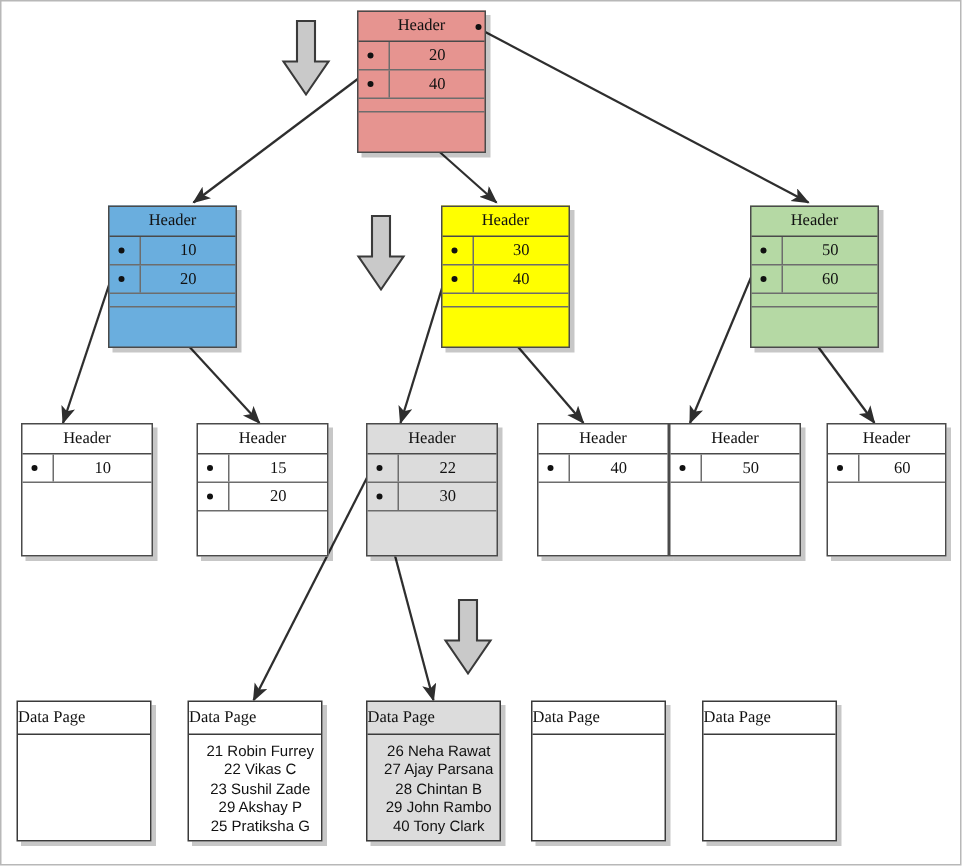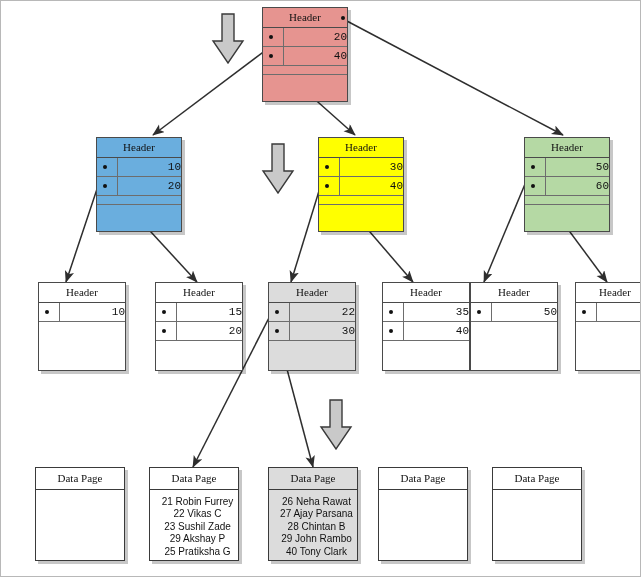--- a/index.html
+++ b/index.html
@@ -1,21 +1,21 @@
 <!DOCTYPE html>
 <html><head>
 <meta charset="utf-8">
 <style>
   html,body{margin:0;padding:0;background:#ffffff;}
   body{
     font-family:"Liberation Serif", serif;
     width:641px;height:577px;position:relative;overflow:hidden;
     border:1px solid #b8b8b8;box-sizing:border-box;
   }
-  #canvas{position:absolute;inset:0;margin-left:24px;}
+  #canvas{position:absolute;inset:0;}
   svg#wires{position:absolute;left:0;top:0;width:641px;height:577px;pointer-events:none;}
 
   
   .node{
     position:absolute;box-sizing:border-box;
     border:1px solid #4a4a4a;
     box-shadow:3px 3px 0 rgba(0,0,0,.22);
     background:#ffffff;
   }
   .node .hdr{
@@ -29,21 +29,21 @@
     border-bottom:1px solid #6d6d6d;
   }
   .node .ptrcell{
     width:20px;flex:0 0 20px;border-right:1px solid #6d6d6d;
     position:relative;
   }
   .node .ptrcell .dot{
     position:absolute;left:6px;top:50%;width:4px;height:4px;
     margin-top:-2px;background:#111;border-radius:50%;
   }
-  .node .keycell{flex:1 1 auto;text-align:right;font-size:11px;line-height:18px;color:#111;font-family:Liberation Mono, monospace;}
+  .node .keycell{flex:1 1 auto;text-align:center;font-size:11px;line-height:18px;color:#111;}
   .node .tail{border-bottom:1px solid #6d6d6d;height:8px;}
 
   
   .n-root{background:#e69490;}
   .n-blue{background:#6aaede;}
   .n-yellow{background:#ffff00;}
   .n-green{background:#b5d9a4;}
   .n-gray{background:#dcdcdc;}
   .n-white{background:#ffffff;}
 
@@ -53,21 +53,21 @@
   .hdrdot{position:absolute;width:4px;height:4px;background:#111;border-radius:50%;}
 
   
   .dpage{
     position:absolute;box-sizing:border-box;
     border:1px solid #3a3a3a;background:#ffffff;
     box-shadow:3px 3px 0 rgba(0,0,0,.22);
   }
   .dpage.shaded{background:#dcdcdc;}
   .dpage .dhdr{
-    height:21px;line-height:21px;text-align:center;font-size:11px;color:#111;
+    height:21px;line-height:21px;text-align:left;font-size:11px;color:#111;
     border-bottom:1px solid #3a3a3a;
   }
   .dpage .dbody{padding:6px 0 0 7px;text-align:center;}
   .dpage .drow{
     font-family:"Liberation Sans", sans-serif;
     font-size:10px;line-height:12.4px;color:#111;white-space:nowrap;
   }
 
   
   .blockarrow{position:absolute;}
@@ -244,26 +244,20 @@
     </div>
   </div>
 
   <div class="node n-white" style="left:357px;top:281px;width:88px;height:89px;">
     <div class="hdr">Header</div>
     <div class="rows">
       <div class="row">
         <div class="ptrcell">
             <div class="dot"></div>
           </div>
-        <div class="keycell">35</div>
-      </div>
-      <div class="row">
-        <div class="ptrcell">
-            <div class="dot"></div>
-          </div>
         <div class="keycell">40</div>
       </div>
     </div>
   </div>
 
   <div class="node n-white" style="left:445px;top:281px;width:88px;height:89px;">
     <div class="hdr">Header</div>
     <div class="rows">
       <div class="row">
         <div class="ptrcell">

